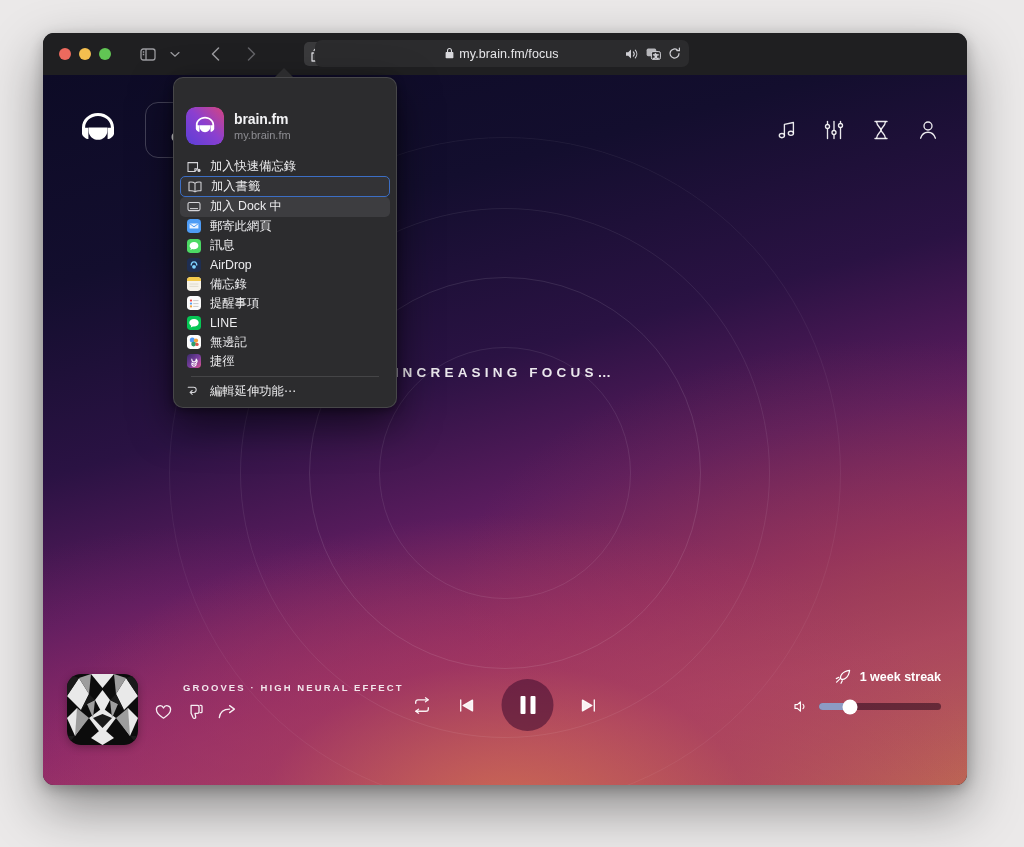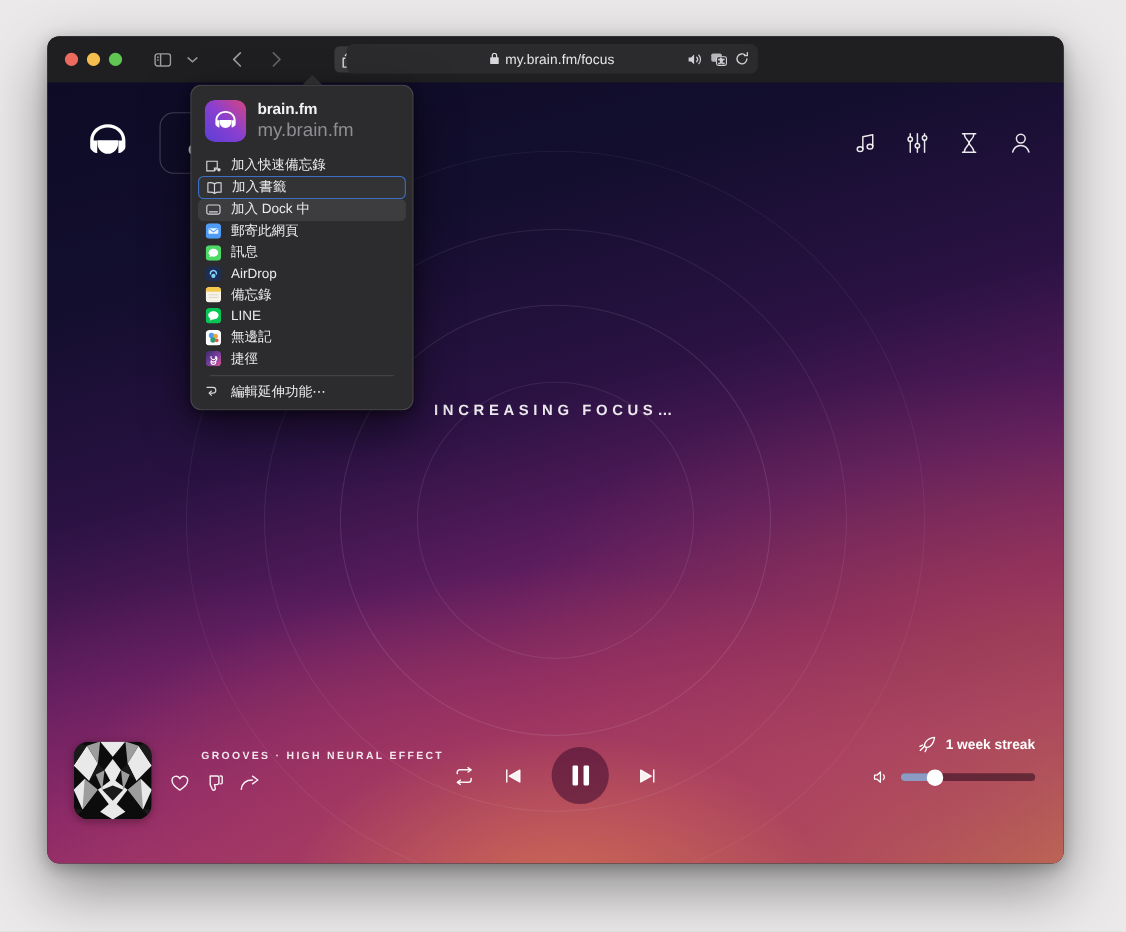--- a/index.html
+++ b/index.html
@@ -119,35 +119,35 @@
   .playbtn .pz { display: flex; gap: 5px; }
 
   .streak { position: absolute; right: 26px; top: 4px; display: flex; align-items: center; gap: 8px; color: #fff; font-size: 12.5px; font-weight: 600; }
   .volume { position: absolute; right: 26px; top: 35px; display: flex; align-items: center; gap: 10px; }
   .vol-track { position: relative; width: 122px; height: 7px; border-radius: 4px; background: rgba(40,10,28,.55); }
   .vol-fill { position: absolute; left: 0; top: 0; height: 7px; width: 25%; border-radius: 4px; background: #8c9bc4; }
   .vol-knob { position: absolute; left: 25%; top: 50%; transform: translate(-50%,-50%); width: 15px; height: 15px; border-radius: 50%; background: #fff; }
 
   
   .popover {
-    position: absolute; left: 173px; top: 77px; width: 203px;
+    position: absolute; left: 173px; top: 77px; width: 224px;
     background: #2c2c2e; border-radius: 10px;
     border: .5px solid rgba(255,255,255,.13);
     box-shadow: 0 16px 42px rgba(0,0,0,.55), 0 2px 8px rgba(0,0,0,.4);
-    padding: 0 0 6px 0; z-index: 40;
+    padding: 16px 0 6px 0; z-index: 40;
   }
   .pop-tail {
     position: absolute; left: 275px; top: 68px; width: 0; height: 0;
     border-left: 9px solid transparent; border-right: 9px solid transparent;
     border-bottom: 9px solid #2c2c2e; z-index: 41;
   }
   .pop-head { display: flex; align-items: center; gap: 10px; padding: 13px 12px 12px 12px; }
   .pop-app-icon { width: 38px; height: 38px; border-radius: 9px; flex: 0 0 auto; overflow: hidden; }
   .pop-app-name { color: #f2f2f4; font-size: 14px; font-weight: 700; letter-spacing: -.1px; }
-  .pop-app-host { color: #8d8d92; font-size: 17px; margin-top: 2px; }
+  .pop-app-host { color: #8d8d92; font-size: 11px; margin-top: 2px; }
   .pop-items { padding: 0 6px; }
   .pop-item {
     display: flex; align-items: center; gap: 9px;
     height: 19.3px; padding: 0 6px; border-radius: 5px;
     color: #ececee; font-size: 12.3px; white-space: nowrap;
   }
   .pop-item.focused { border: 1.4px solid #3c6ec4; background: #333336; height: 21px; }
   .pop-item.hover { background: #3d3d40; }
   .pop-sep { height: 1px; background: rgba(255,255,255,.12); margin: 5px 11px 5px 11px; }
   .mi-icon { width: 15px; height: 15px; flex: 0 0 auto; display: flex; align-items: center; justify-content: center; }
@@ -517,20 +517,34 @@
             <rect width="14" height="14" rx="3.2" fill="#f6f3ea"></rect>
             <rect width="14" height="4" rx="3.2" fill="#f2c94c"></rect>
               <rect y="2.4" width="14" height="1.6" fill="#f2c94c"></rect>
             <line x1="2.6" y1="7" x2="11.4" y2="7" stroke="#ddd8c8" stroke-width=".9"></line>
             <line x1="2.6" y1="9.4" x2="11.4" y2="9.4" stroke="#ddd8c8" stroke-width=".9"></line>
           </svg>
         </span>
         <span>備忘錄</span>
       </div>
 
+      <div class="pop-item">
+        <span class="mi-icon">
+          <svg width="14" height="14" viewBox="0 0 14 14" class="sq">
+            <rect width="14" height="14" rx="3.2" fill="#fbfbfb"></rect>
+            <circle cx="4" cy="4.6" r="1.15" fill="#f24b4b"></circle>
+              <circle cx="4" cy="7.6" r="1.15" fill="#4e9cf5"></circle>
+              <circle cx="4" cy="10.4" r="1.15" fill="#f2a33c"></circle>
+            <rect x="6.2" y="4.1" width="5.3" height="1" fill="#c9c9c9"></rect>
+              <rect x="6.2" y="7.1" width="5.3" height="1" fill="#c9c9c9"></rect>
+              <rect x="6.2" y="9.9" width="5.3" height="1" fill="#c9c9c9"></rect>
+          </svg>
+        </span>
+        <span>提醒事項</span>
+      </div>
 
       <div class="pop-item">
         <span class="mi-icon">
           <svg width="14" height="14" viewBox="0 0 14 14" class="sq">
             <rect width="14" height="14" rx="3.2" fill="#06c755"></rect>
             <path d="M7 2.9c2.6 0 4.7 1.7 4.7 3.8 0 2.1-2.1 3.8-4.7 3.8-.4 0-.8 0-1.1-.1l-2.2 1.1.6-1.7C3.2 9.1 2.3 8 2.3 6.7c0-2.1 2.1-3.8 4.7-3.8z" fill="#fff"></path>
           </svg>
         </span>
         <span>LINE</span>
       </div>

